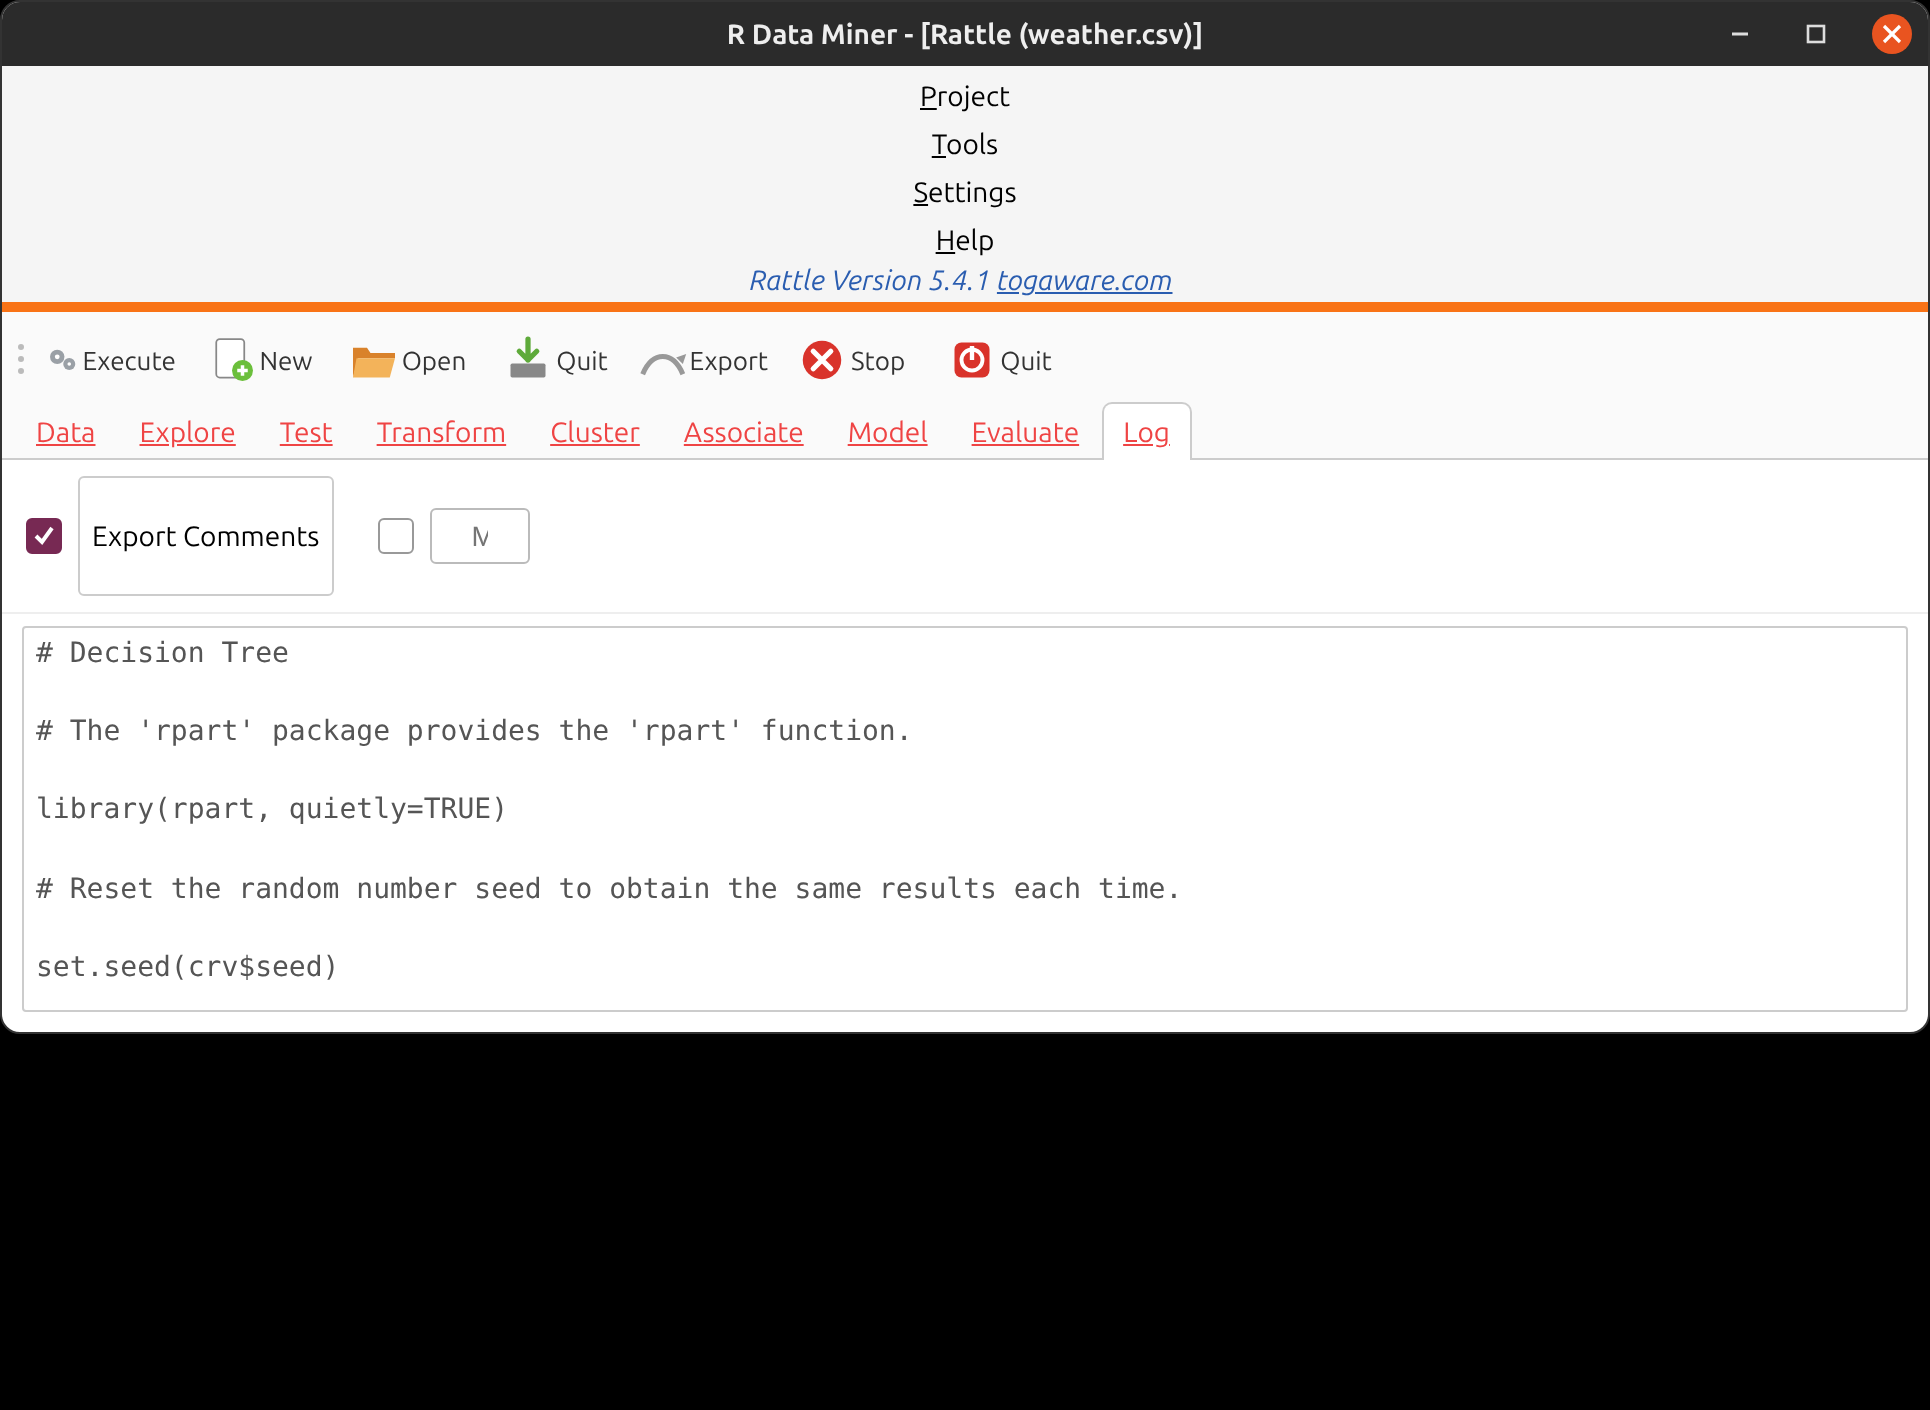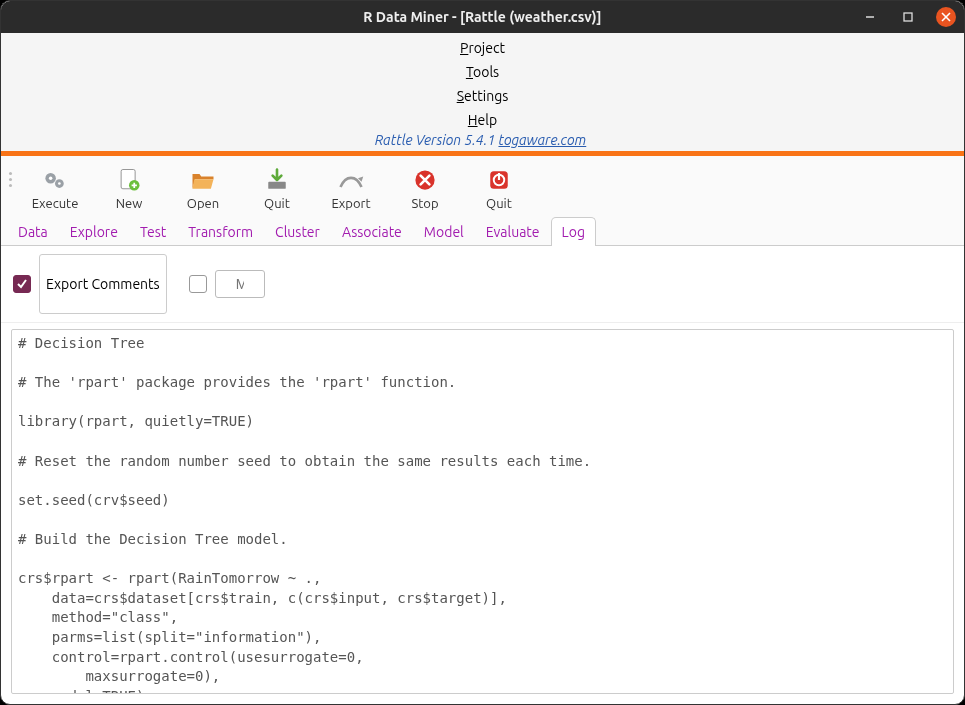--- a/index.html
+++ b/index.html
@@ -8,21 +8,21 @@
     padding: 0;
     font-family: "Ubuntu", "Segoe UI", Arial, sans-serif;
     font-size: 13px;
     background: #000;
     width: 965px;
     height: 705px;
     overflow: hidden;
   }
   .window {
     width: 965px;
-    height: 705px;
+    height: 517px;
     background: #fff;
     display: flex;
     flex-direction: column;
     border-radius: 10px;
     overflow: hidden;
     border: 1px solid #333;
   }
   .titlebar {
     background: #2b2b2b;
     color: #eee;
@@ -90,21 +90,21 @@
     display:flex;
     flex-direction:column;
     gap:3px;
     padding:10px 4px 0 2px;
   }
   .toolbar .grip span {
     width:3px;height:3px;background:#bbb;border-radius:50%;
   }
   .tool-btn {
     display:flex;
-    flex-direction:column;
+    flex-direction:row;
     align-items:center;
     justify-content:center;
     width: 70px;
     padding: 4px 2px 2px 2px;
     cursor:pointer;
     border-radius:4px;
     font-size:13px;
   }
   .tool-btn .icon-slot {
     width:28px;height:28px;
@@ -116,25 +116,26 @@
     align-items:flex-end;
     padding: 0 6px;
     gap:0px;
     border-bottom:1px solid #ccc;
     background:#fafafa;
     font-size:14px;
   }
   .tabbar .tab {
     padding: 6px 10px;
     cursor:pointer;
-    color:#a21caf;
+    color:#ef4444;
     border:1px solid transparent;
     border-bottom:none;
     position:relative;
     top:1px;
+    text-decoration:underline;
   }
   .tabbar .tab.active {
     background:#fff;
     border-color:#ccc;
     border-top-left-radius:5px;
     border-top-right-radius:5px;
   }
   .options-row {
     display:flex;
     align-items:center;

